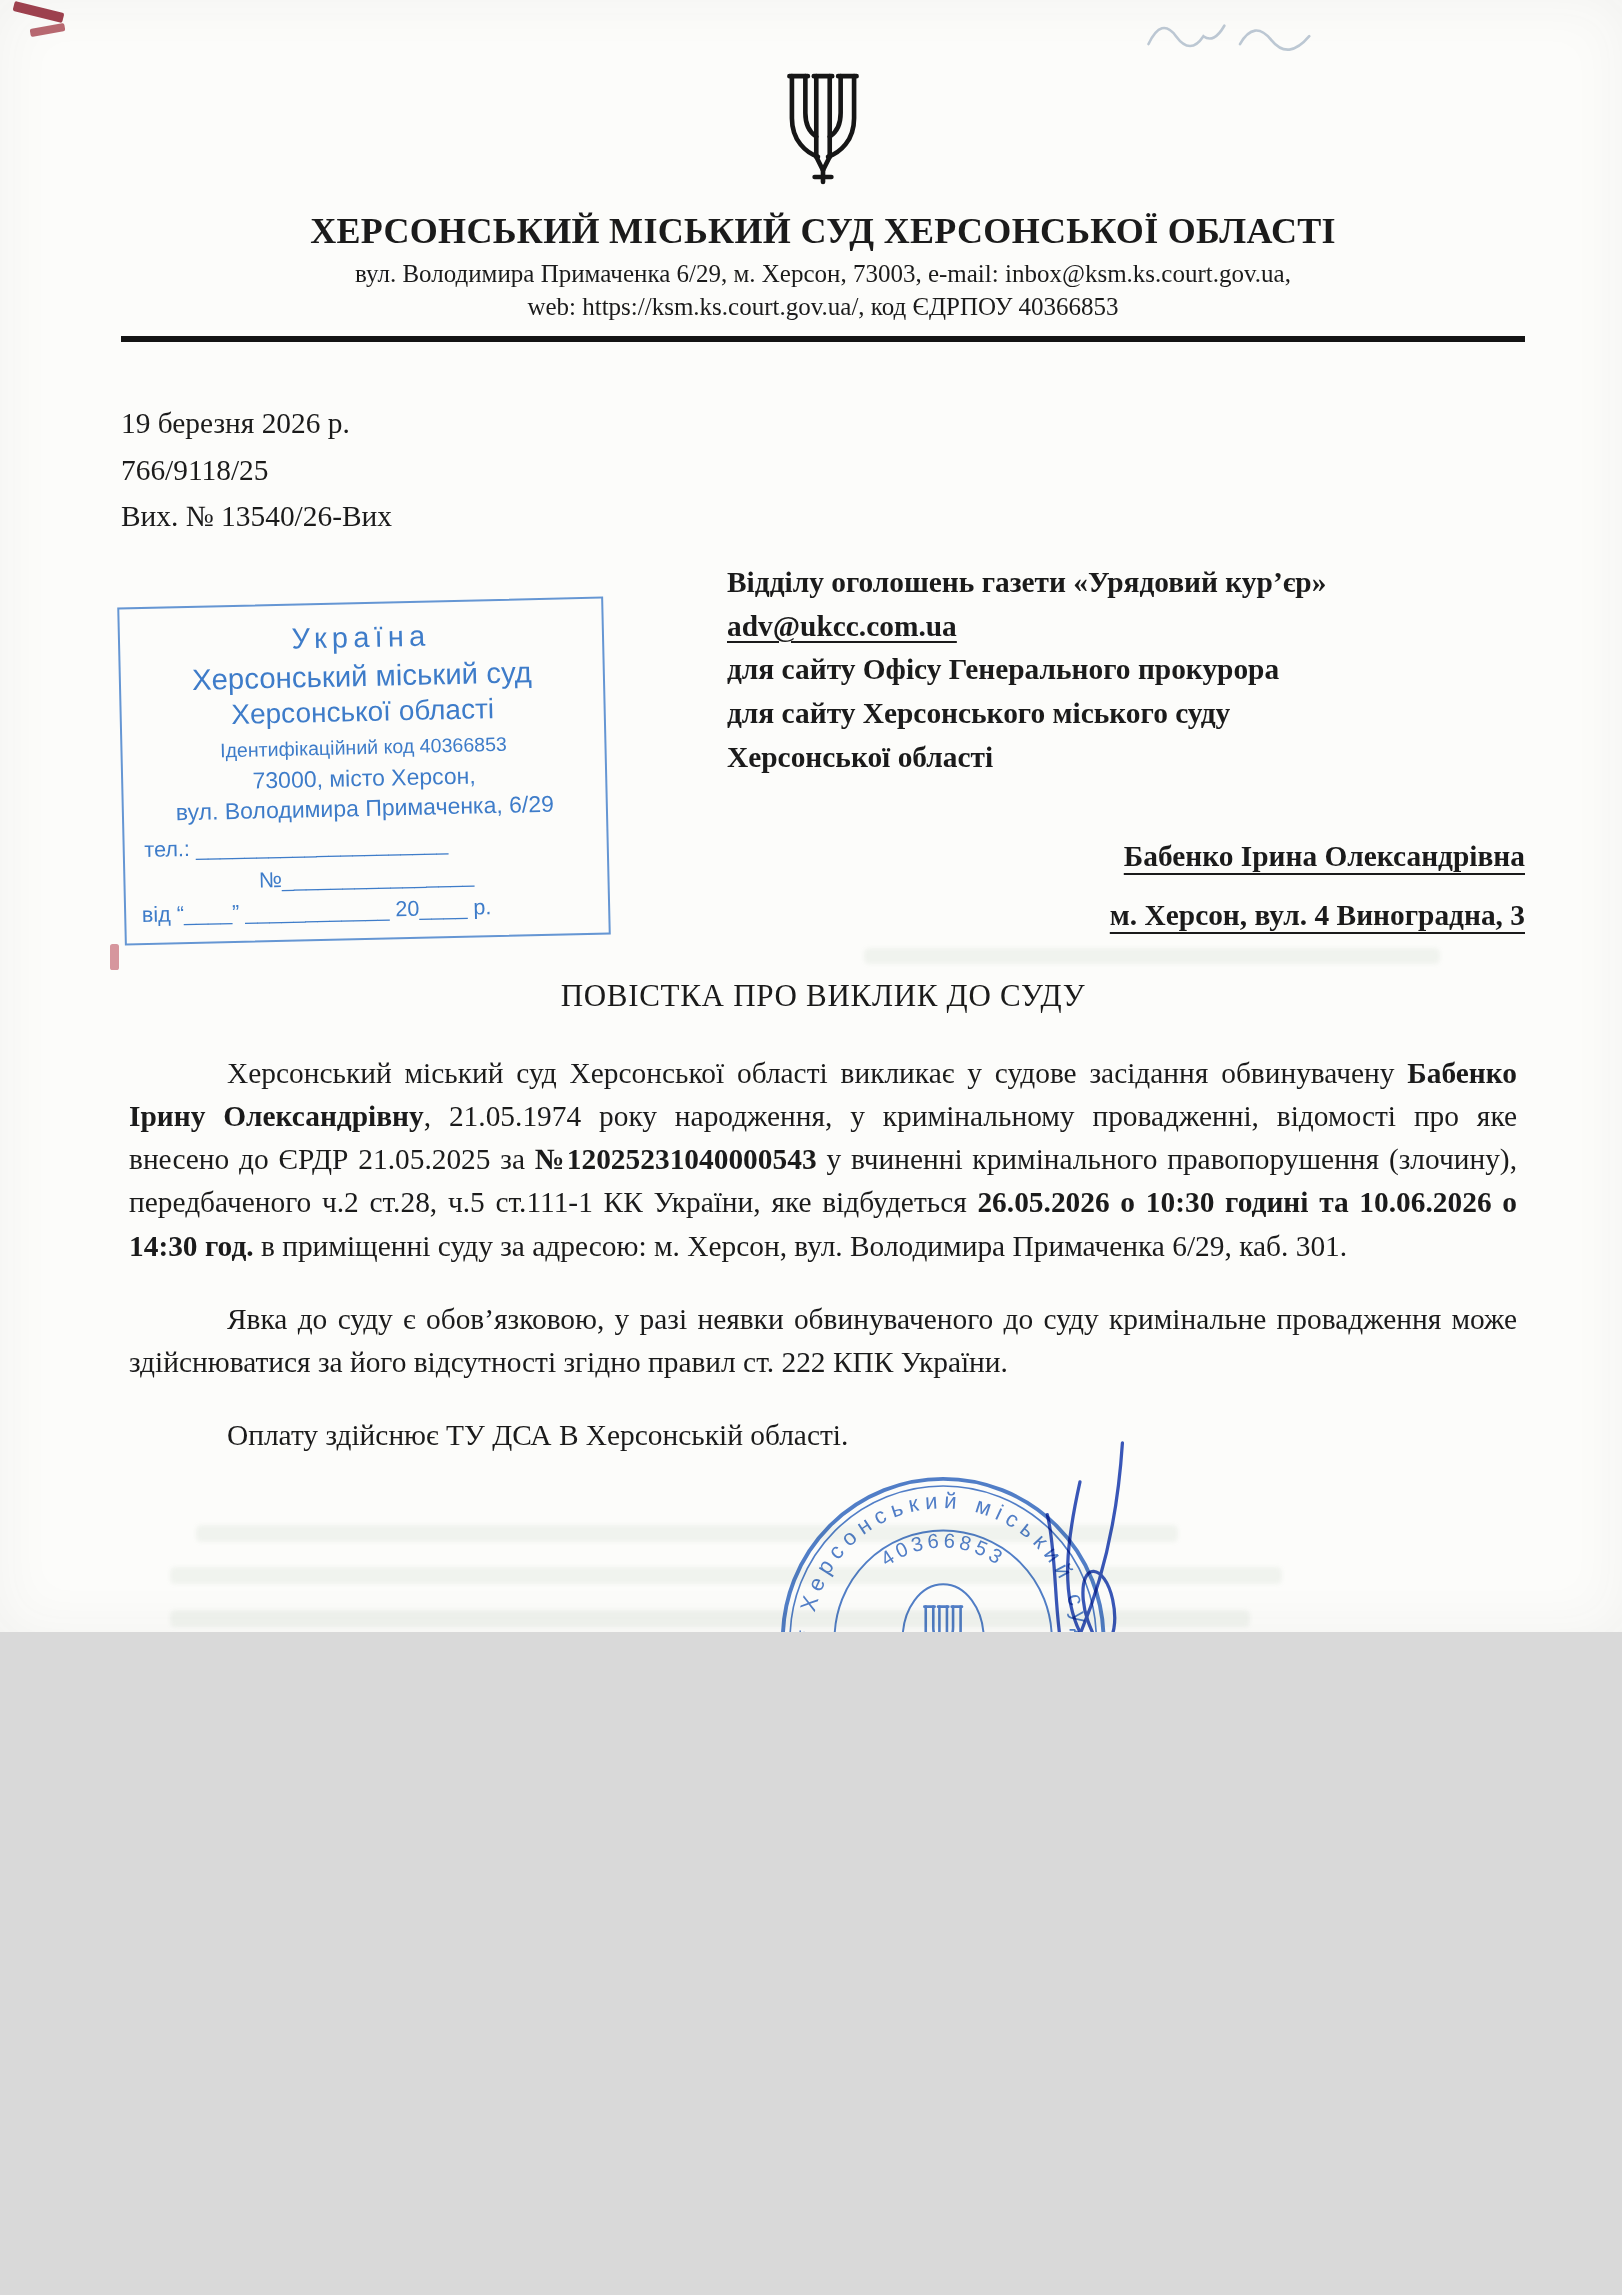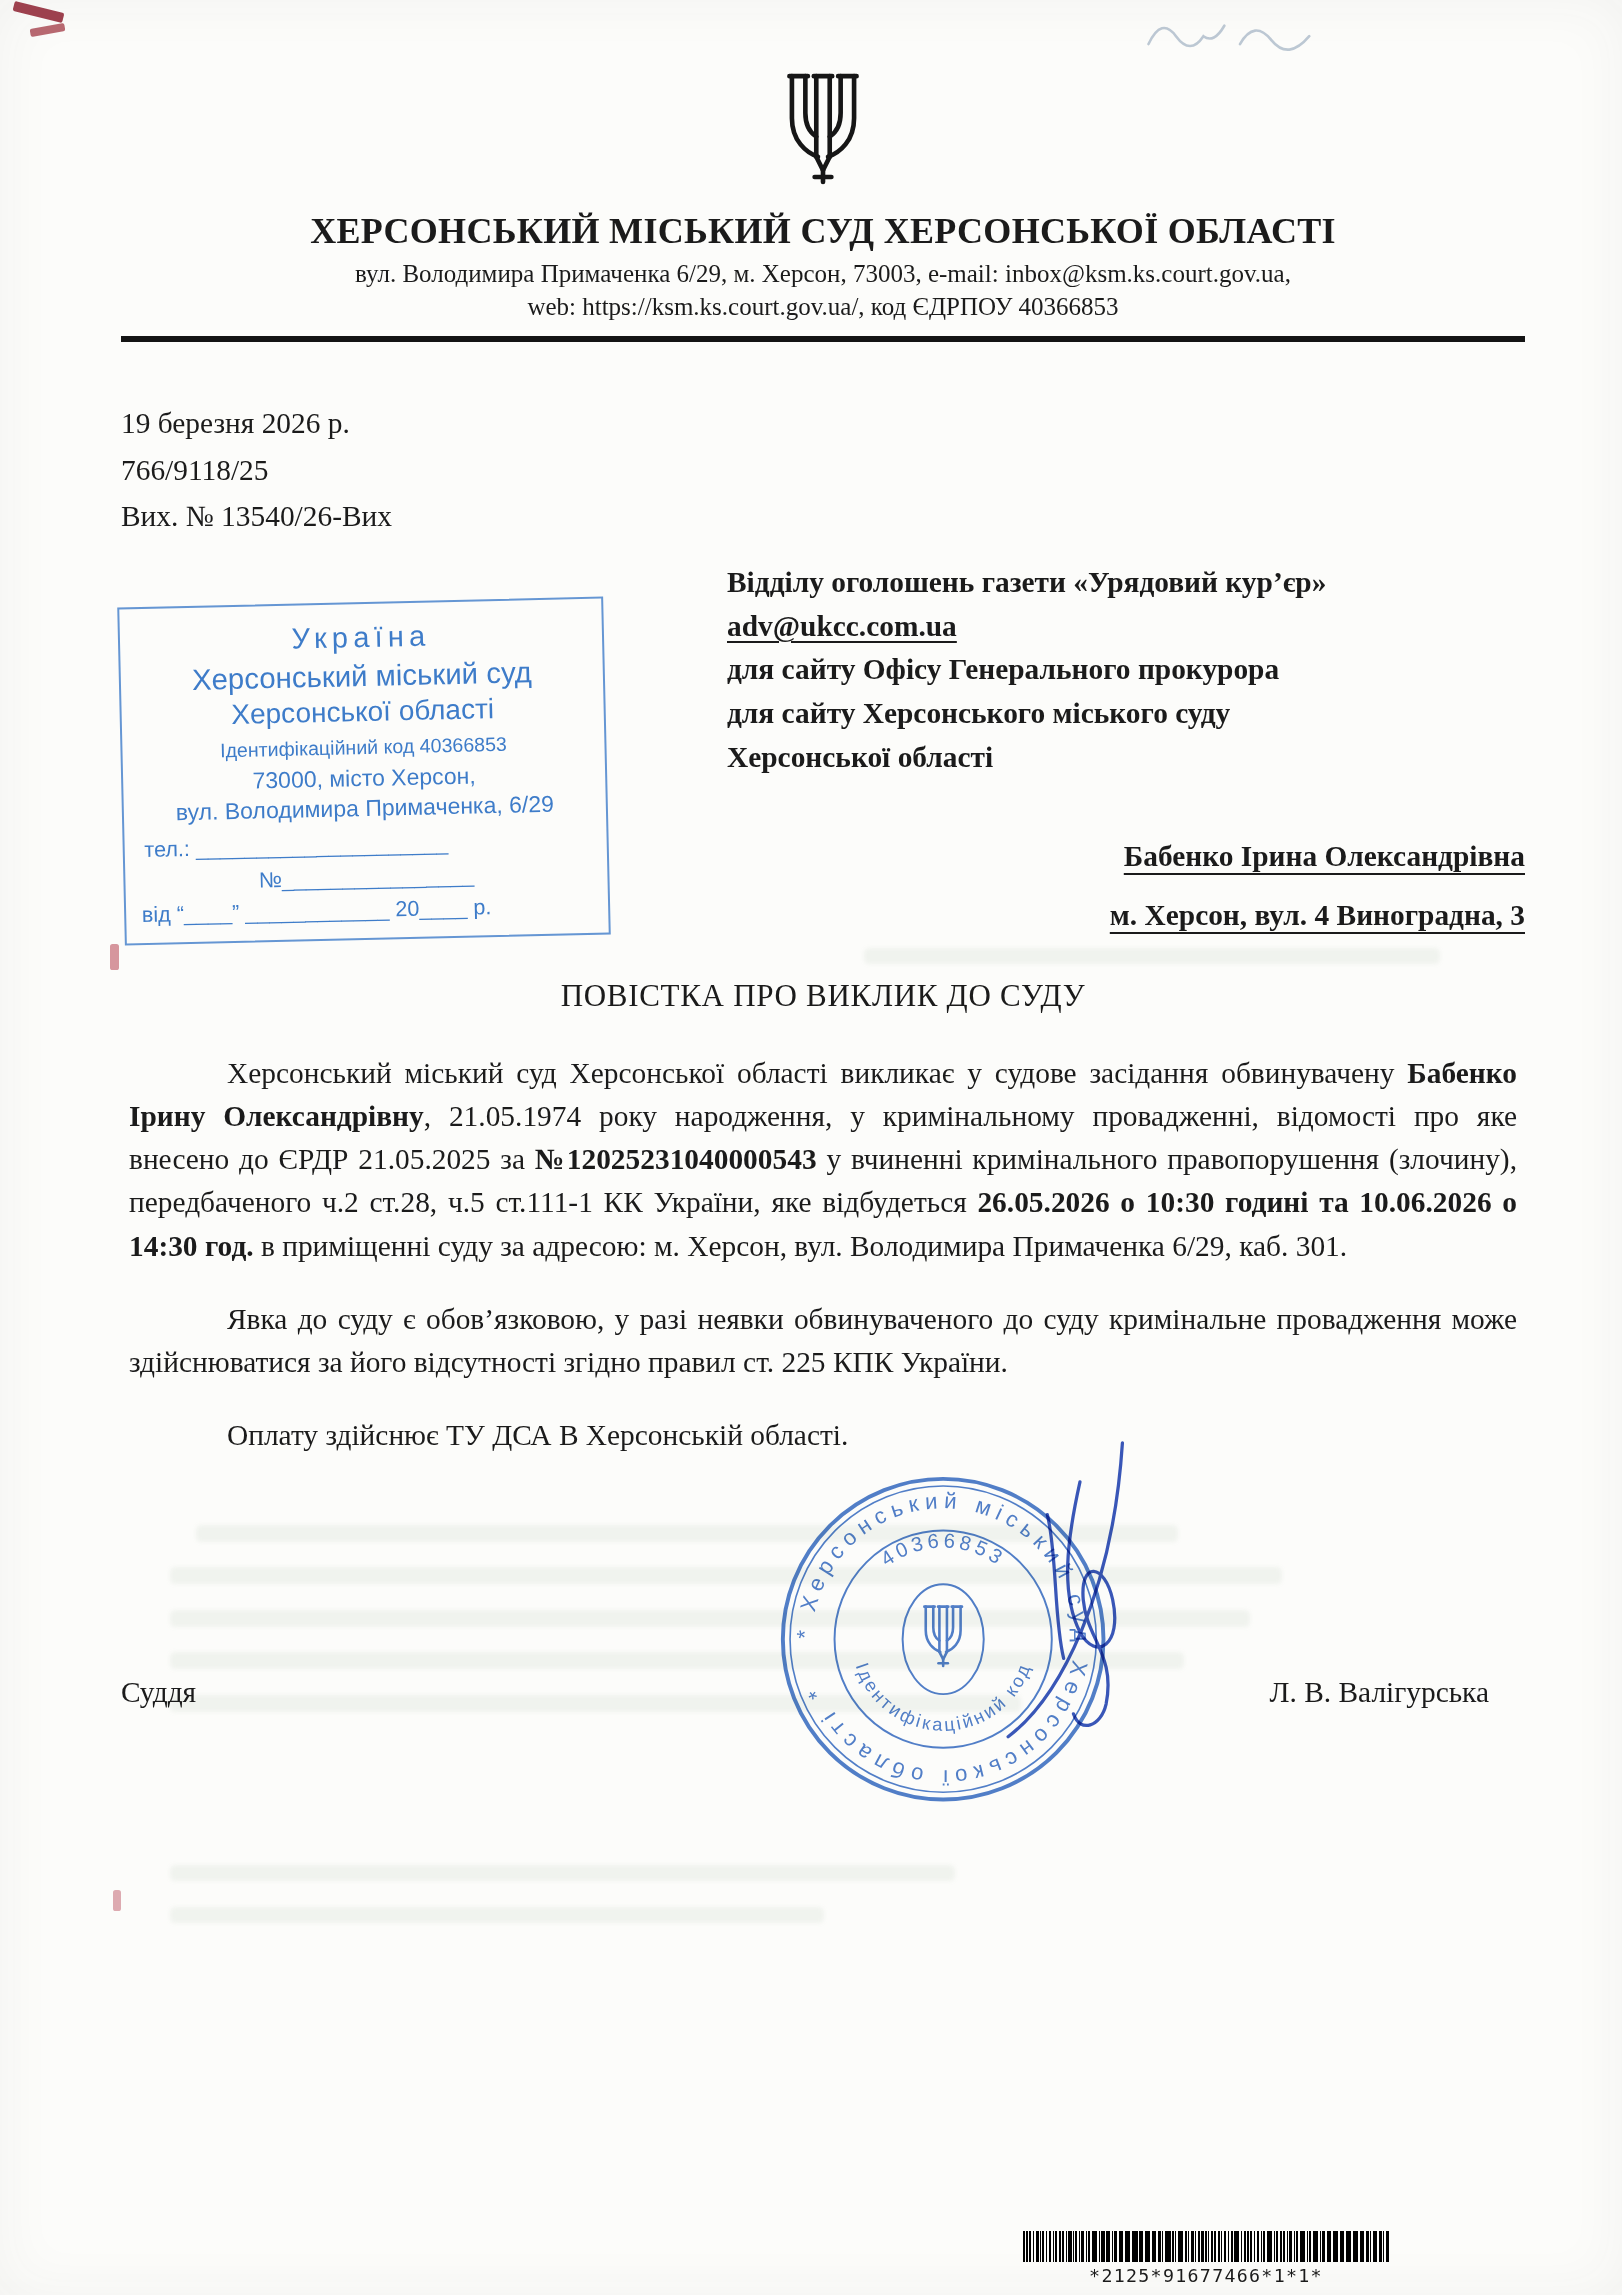--- a/index.html
+++ b/index.html
@@ -1,18 +1,18 @@
 <!DOCTYPE html>
 <html lang="uk" style="font-size:10.5px"><head>
 <meta charset="utf-8">
 <style>
   *{box-sizing:border-box;}
   html,body{margin:0;padding:0;}
   body{background:#d9d9d9;}
-  .page{position:relative;width:1623px;height:2295px;margin:0 auto;background:#fcfcfa;
+  .page{position:relative;width:1623px;height:1632px;margin:0 auto;background:#fcfcfa;
         font-family:"Liberation Serif","DejaVu Serif",serif;color:#1b1b1b;overflow:hidden;
         box-shadow:inset 0 0 59px rgba(60,60,60,.05);}
   .content{position:relative;padding:71px 98px 0 121px;}
 
   .emblem{display:flex;justify-content:center;}
   .emblem svg{display:block;}
   .court-name{margin:17px 0 5.2px;text-align:center;font-size:36px;font-weight:700;letter-spacing:0.3px;}
   .court-address{text-align:center;font-size:25px;line-height:1.32;}
   .rule{height:5.9px;background:#141414;margin-top:13px;}
 
@@ -163,21 +163,21 @@
           <div class="addressee-line">м. Херсон, вул. 4 Виноградна, 3</div>
         </div>
       </div>
 
     </section>
 
     <h2 class="title">ПОВІСТКА ПРО ВИКЛИК ДО СУДУ</h2>
 
     <p class="body-p justify"><span>Херсонський міський суд Херсонської області викликає у судове засідання обвинувачену </span><b>Бабенко Ірину Олександрівну</b><span>, 21.05.1974 року народження, у кримінальному провадженні, відомості про яке внесено до ЄРДР  21.05.2025 за </span><b>№12025231040000543</b><span>  у вчиненні кримінального правопорушення (злочину), передбаченого ч.2 ст.28, ч.5 ст.111-1 КК України, яке відбудеться </span><b>26.05.2026 о 10:30 годині та 10.06.2026 о 14:30 год.</b><span> в приміщенні суду за адресою: м. Херсон, вул. Володимира Примаченка  6/29, каб. 301.</span></p>
 
-    <p class="body-p justify">Явка до суду є обов’язковою, у разі неявки обвинуваченого до суду кримінальне провадження може здійснюватися за його відсутності  згідно правил ст. 225 КПК України.</p>
+    <p class="body-p justify">Явка до суду є обов’язковою, у разі неявки обвинуваченого до суду кримінальне провадження може здійснюватися за його відсутності  згідно правил ст. 222 КПК України.</p>
 
     <p class="body-p">Оплату здійснює  ТУ ДСА В Херсонській області.</p>
 
     <div class="signature-row">
       <span>Суддя</span>
       <span>Л. В. Валігурська</span>
     </div>
 
   </div>
 

